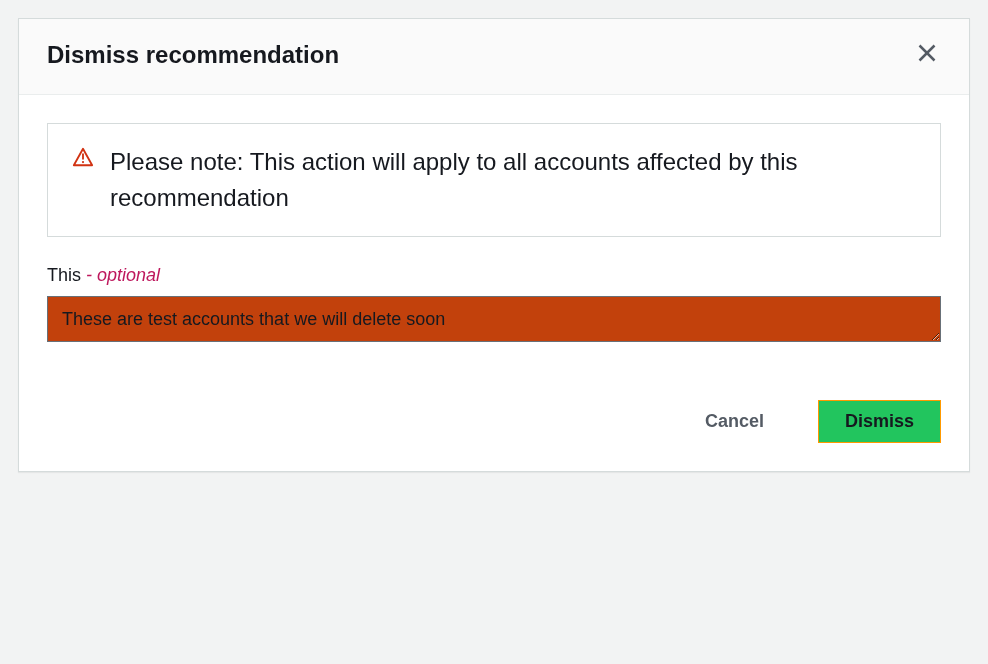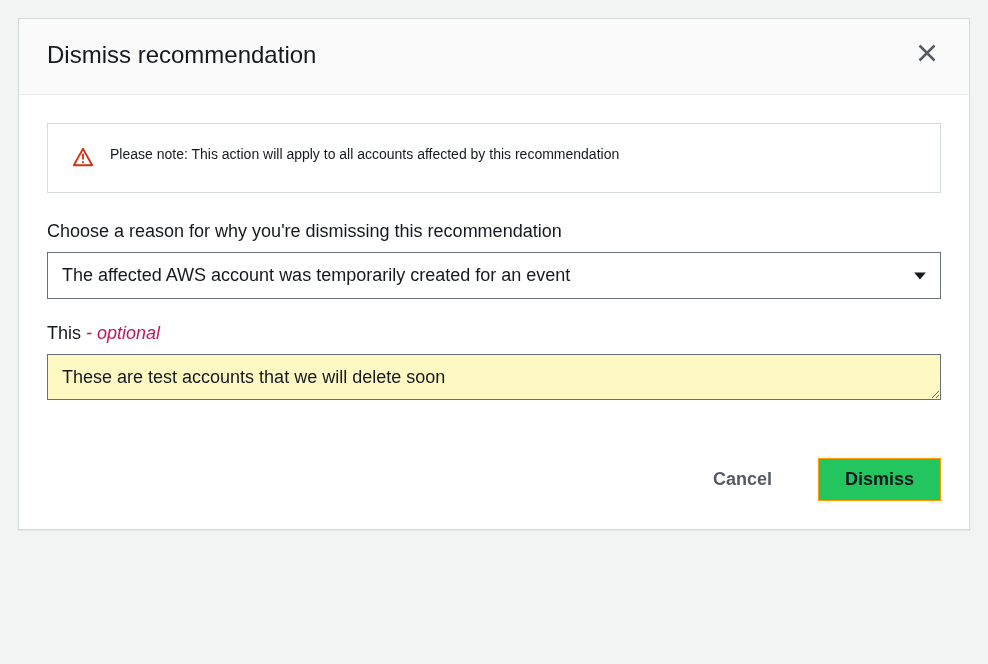--- a/index.html
+++ b/index.html
@@ -26,21 +26,21 @@
     .modal-header {
       display: flex;
       justify-content: space-between;
       align-items: center;
       padding: 20px 28px 24px 28px;
       border-bottom: 1px solid #eaeded;
       background: #fafafa;
     }
     .modal-title {
       font-size: 24px;
-      font-weight: 400;
+      font-weight: 700;
       color: #16191f;
     }
     .close-btn {
       background: none;
       border: none;
       cursor: pointer;
       padding: 4px;
       color: #545b64;
       display: flex;
       align-items: center;
@@ -63,21 +63,21 @@
     }
     .alert-icon {
       flex-shrink: 0;
       margin-top: 2px;
     }
     .alert-icon svg {
       width: 22px;
       height: 22px;
     }
     .alert-text {
-      font-size: 14px;
+      font-size: 24px;
       line-height: 1.5;
       color: #16191f;
     }
     .form-group {
       margin-bottom: 24px;
     }
     .form-label {
       display: block;
       font-size: 18px;
       color: #16191f;
@@ -114,32 +114,32 @@
       width: 14px;
       height: 14px;
       display: block;
     }
     .textarea-field {
       width: 100%;
       padding: 10px 14px;
       font-size: 18px;
       font-family: inherit;
       color: #16191f;
-      background: #fef9c3;
+      background: #c2410c;
       border: 1px solid #687078;
       resize: vertical;
       line-height: 1.4;
       min-height: 46px;
       height: 46px;
     }
     .modal-footer {
       display: flex;
       justify-content: flex-end;
       align-items: center;
-      gap: 20px;
+      gap: 28px;
       padding: 30px 28px 28px 28px;
     }
     .btn {
       font-family: inherit;
       font-size: 18px;
       font-weight: 700;
       padding: 10px 26px;
       cursor: pointer;
       border: none;
     }
@@ -174,33 +174,20 @@
       <span class="alert-icon">
         <svg viewBox="0 0 24 24" fill="none">
           <path d="M12 3 L22 21 L2 21 Z" stroke="#d13212" stroke-width="2" stroke-linejoin="round" fill="none"></path>
           <line x1="12" y1="9" x2="12" y2="14" stroke="#d13212" stroke-width="2" stroke-linecap="round"></line>
           <circle cx="12" cy="17.5" r="1.2" fill="#d13212"></circle>
         </svg>
       </span>
       <div class="alert-text">Please note: This action will apply to all accounts affected by this recommendation</div>
     </div>
 
-    <div class="form-group">
-      <label class="form-label">Choose a reason for why you're dismissing this recommendation</label>
-      <div class="select-wrapper">
-        <select class="select-field">
-          <option>The affected AWS account was temporarily created for an event</option>
-        </select>
-        <span class="select-caret">
-          <svg viewBox="0 0 12 12" fill="currentColor">
-            <path d="M1 3 L6 9 L11 3 Z"></path>
-          </svg>
-        </span>
-      </div>
-    </div>
 
     <div class="form-group">
       <label class="form-label">
         <span>This</span><span class="optional"> - optional</span>
       </label>
       <textarea class="textarea-field" style="">These are test accounts that we will delete soon</textarea>
     </div>
   </div>
 
   <div class="modal-footer">

